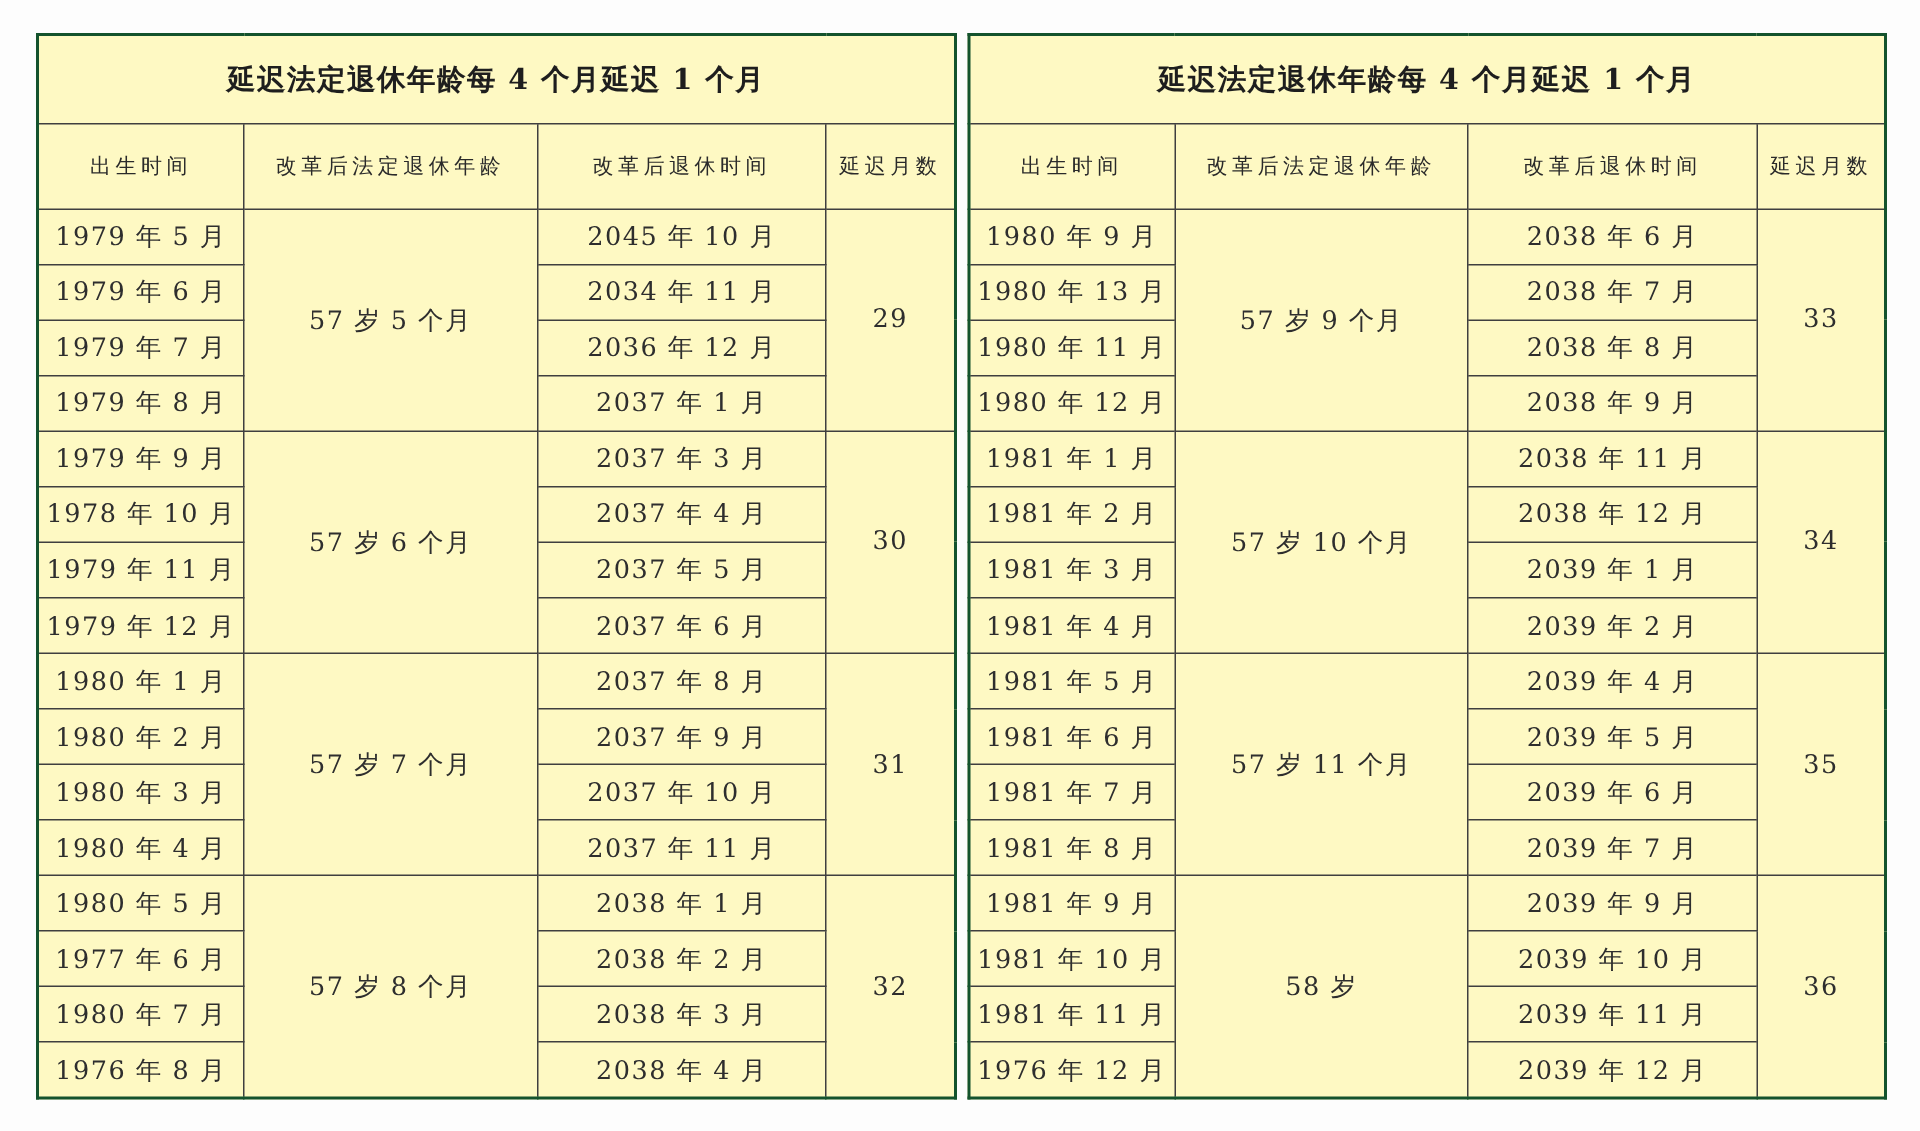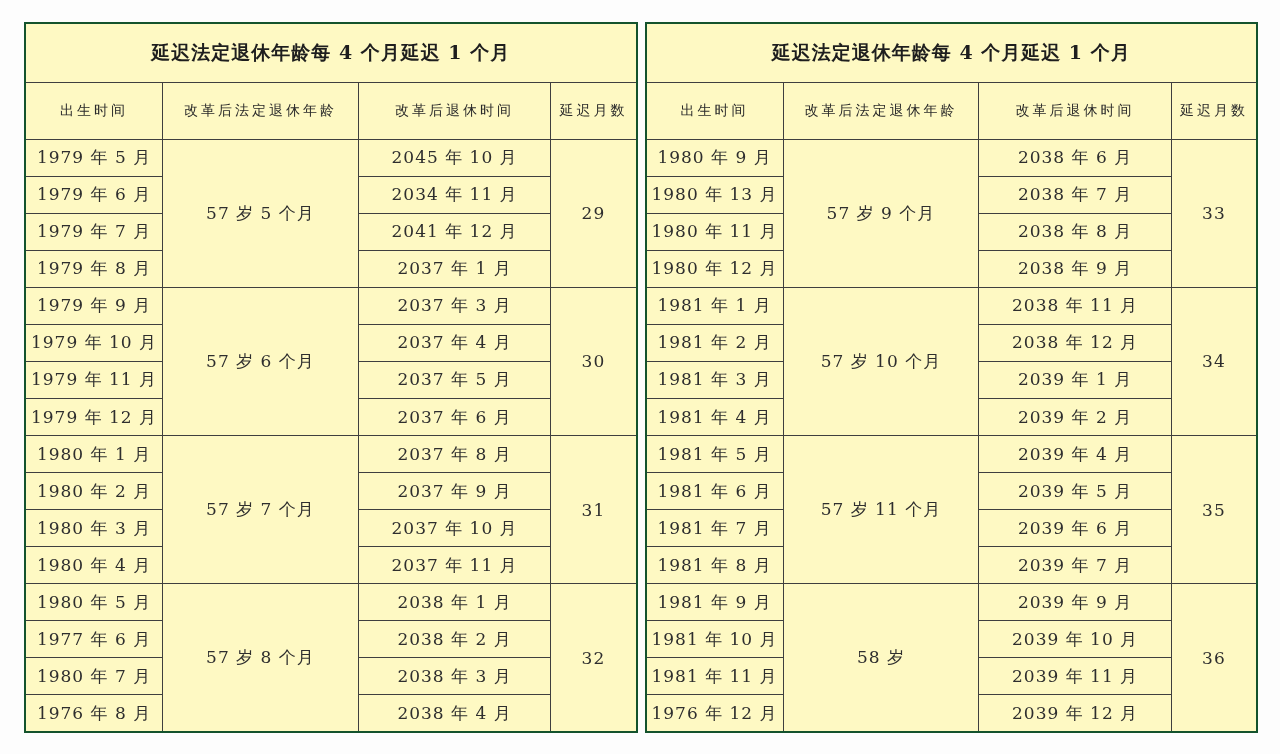--- a/index.html
+++ b/index.html
@@ -82,34 +82,34 @@
           <td class="cell" rowspan="4">57 岁 5 个月</td>
           <td class="cell">2045 年 10 月</td>
           <td class="cell" rowspan="4">29</td>
         </tr>
         <tr class="body-row">
           <td class="cell">1979 年 6 月</td>
           <td class="cell">2034 年 11 月</td>
         </tr>
         <tr class="body-row">
           <td class="cell">1979 年 7 月</td>
-          <td class="cell">2041 年 12 月</td>
+          <td class="cell">2036 年 12 月</td>
         </tr>
         <tr class="body-row">
           <td class="cell">1979 年 8 月</td>
           <td class="cell">2037 年 1 月</td>
         </tr>
         <tr class="body-row">
           <td class="cell">1979 年 9 月</td>
           <td class="cell" rowspan="4">57 岁 6 个月</td>
           <td class="cell">2037 年 3 月</td>
           <td class="cell" rowspan="4">30</td>
         </tr>
         <tr class="body-row">
-          <td class="cell">1979 年 10 月</td>
+          <td class="cell">1978 年 10 月</td>
           <td class="cell">2037 年 4 月</td>
         </tr>
         <tr class="body-row">
           <td class="cell">1979 年 11 月</td>
           <td class="cell">2037 年 5 月</td>
         </tr>
         <tr class="body-row">
           <td class="cell">1979 年 12 月</td>
           <td class="cell">2037 年 6 月</td>
         </tr>

